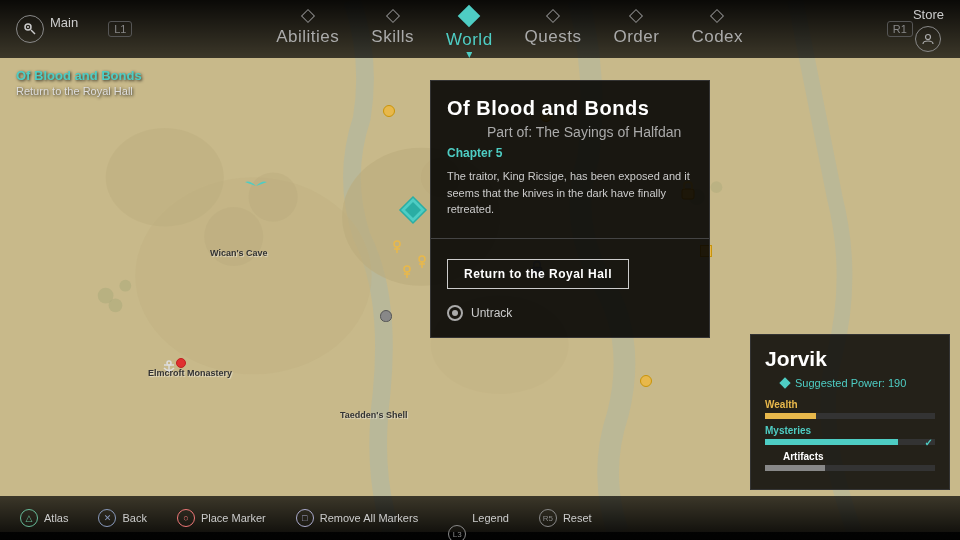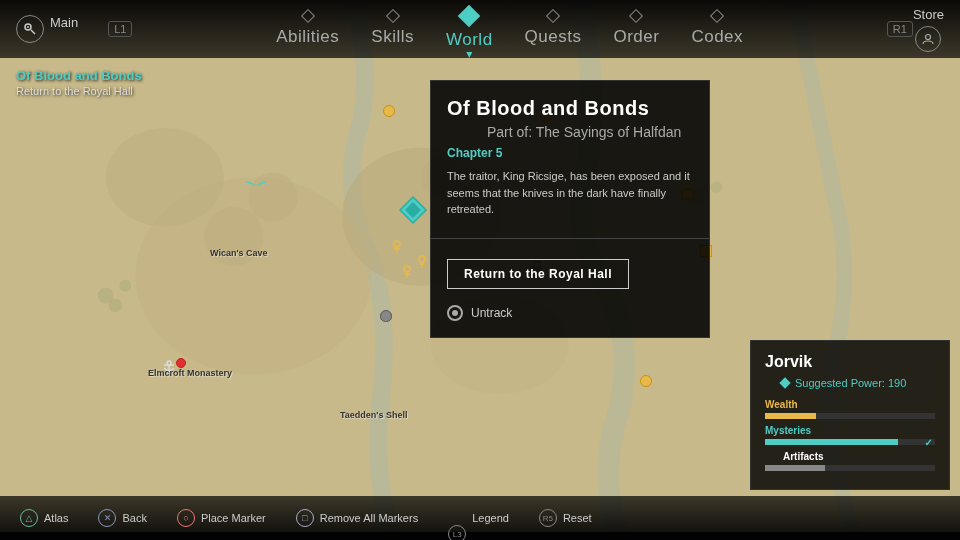--- a/index.html
+++ b/index.html
@@ -272,21 +272,21 @@
       right: 10px;
       width: 200px;
       background: rgba(0,0,0,0.82);
       border: 1px solid #333;
       padding: 12px 14px;
       z-index: 100;
     }
 
     .jorvik-title {
       color: #fff;
-      font-size: 16px;
+      font-size: 21px;
       font-weight: bold;
       margin-bottom: 6px;
     }
 
     .jorvik-power {
       display: flex;
       align-items: center;
       gap: 6px;
       margin-bottom: 10px;
       padding-left: 16px;

